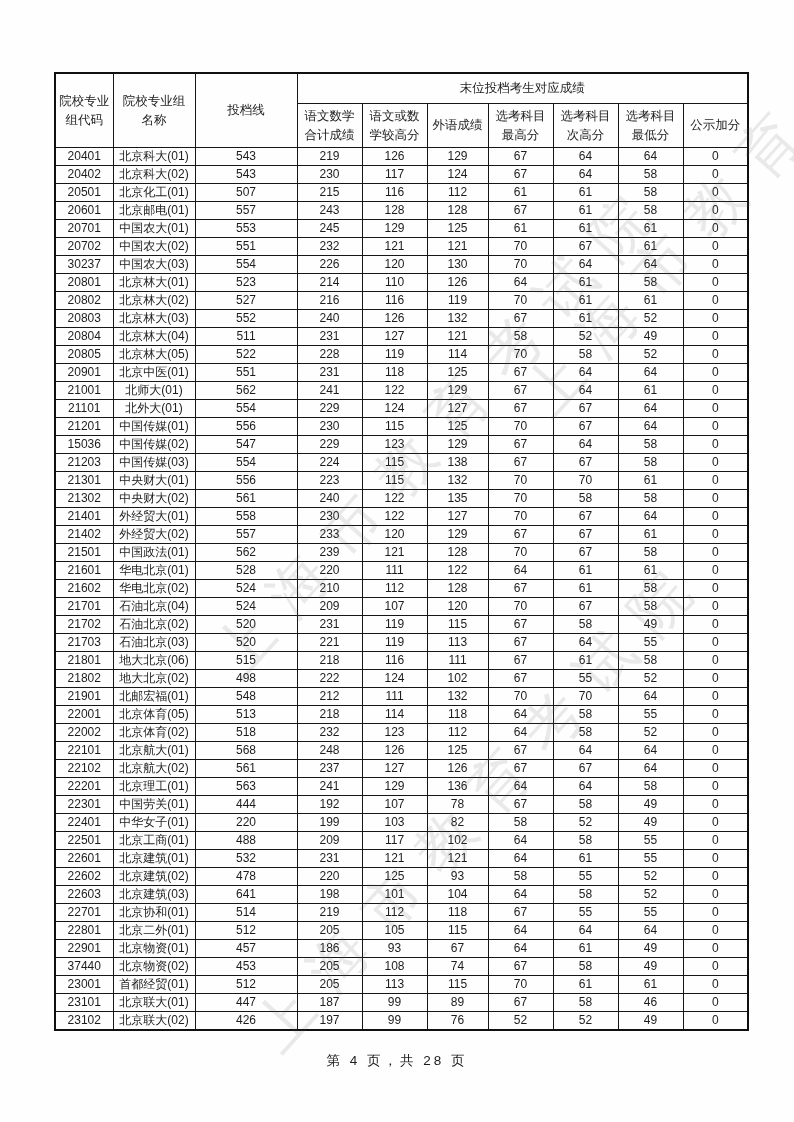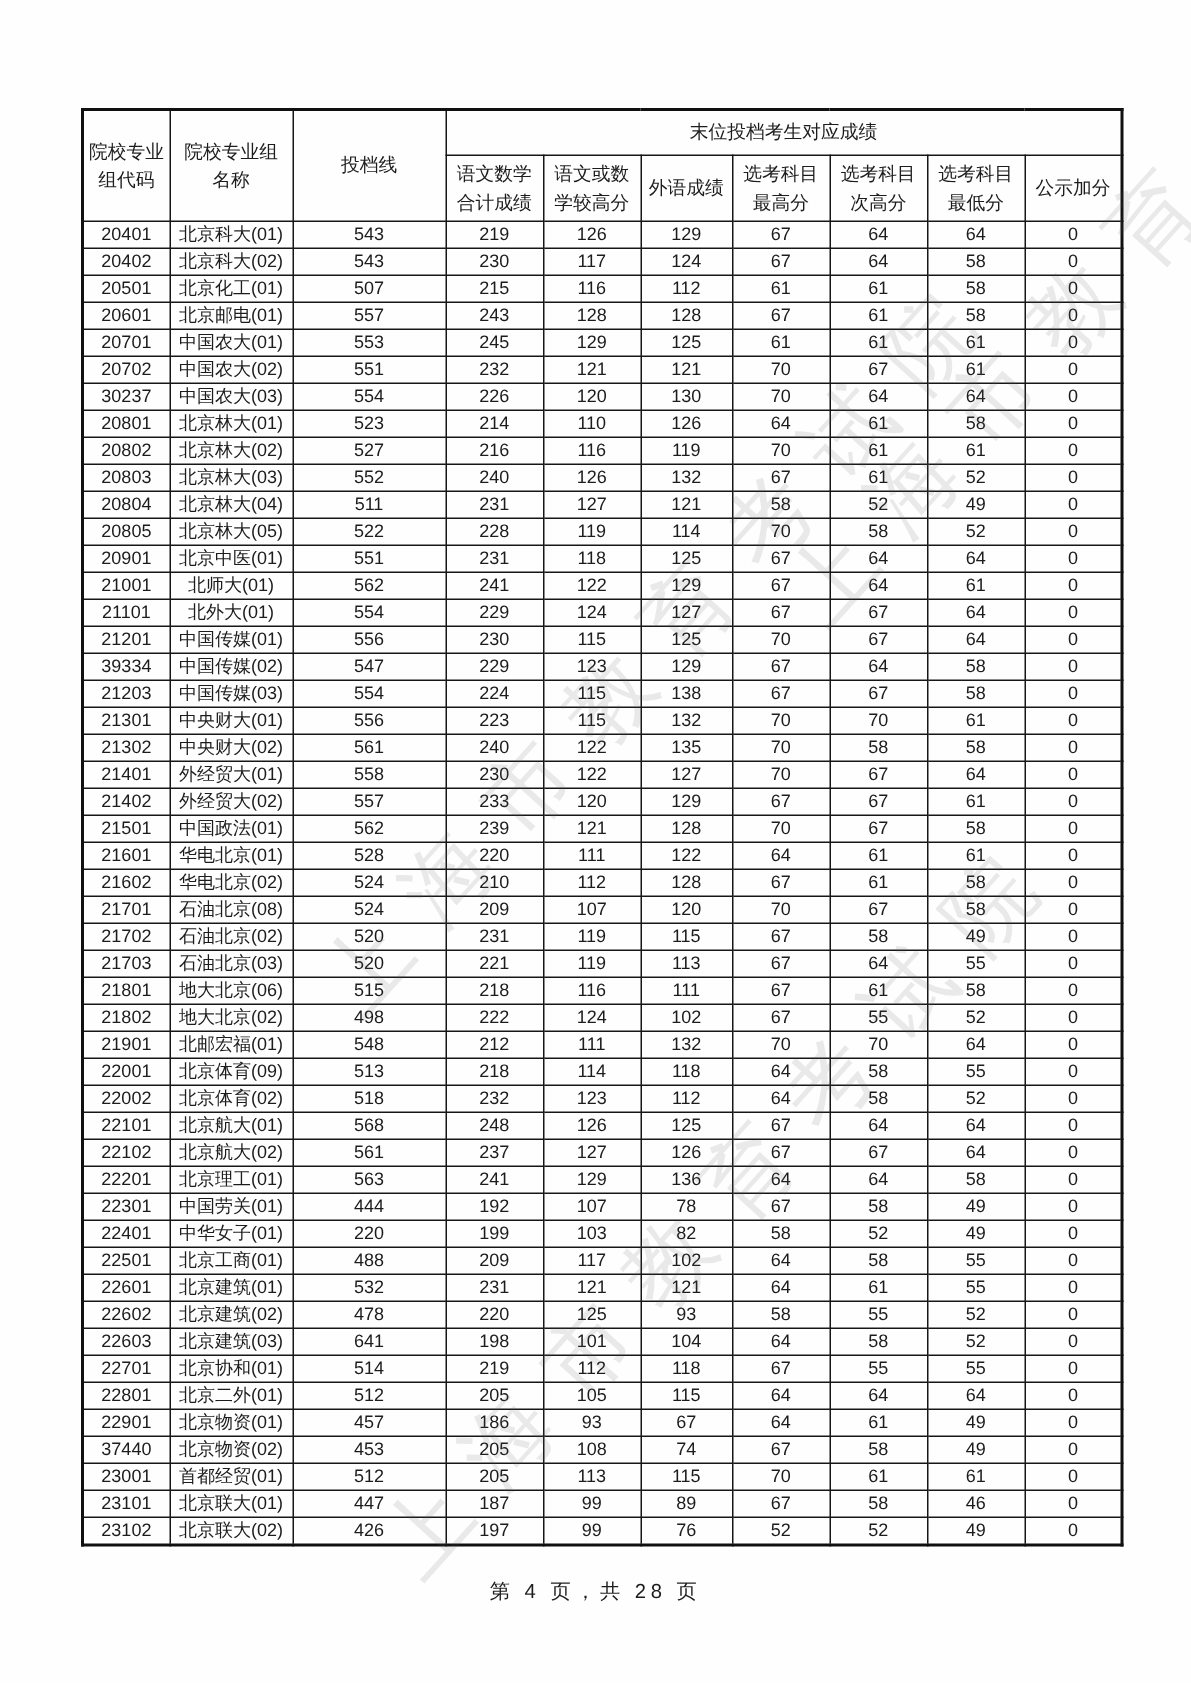--- a/index.html
+++ b/index.html
@@ -313,21 +313,21 @@
           <td>556</td>
           <td>230</td>
           <td>115</td>
           <td>125</td>
           <td>70</td>
           <td>67</td>
           <td>64</td>
           <td>0</td>
         </tr>
         <tr>
-          <td>39334</td>
+          <td>15036</td>
           <td>中国传媒(02)</td>
           <td>547</td>
           <td>229</td>
           <td>123</td>
           <td>129</td>
           <td>67</td>
           <td>64</td>
           <td>58</td>
           <td>0</td>
         </tr>
@@ -422,21 +422,21 @@
           <td>210</td>
           <td>112</td>
           <td>128</td>
           <td>67</td>
           <td>61</td>
           <td>58</td>
           <td>0</td>
         </tr>
         <tr>
           <td>21701</td>
-          <td>石油北京(08)</td>
+          <td>石油北京(04)</td>
           <td>524</td>
           <td>209</td>
           <td>107</td>
           <td>120</td>
           <td>70</td>
           <td>67</td>
           <td>58</td>
           <td>0</td>
         </tr>
         <tr>
@@ -494,21 +494,21 @@
           <td>212</td>
           <td>111</td>
           <td>132</td>
           <td>70</td>
           <td>70</td>
           <td>64</td>
           <td>0</td>
         </tr>
         <tr>
           <td>22001</td>
-          <td>北京体育(09)</td>
+          <td>北京体育(05)</td>
           <td>513</td>
           <td>218</td>
           <td>114</td>
           <td>118</td>
           <td>64</td>
           <td>58</td>
           <td>55</td>
           <td>0</td>
         </tr>
         <tr>

